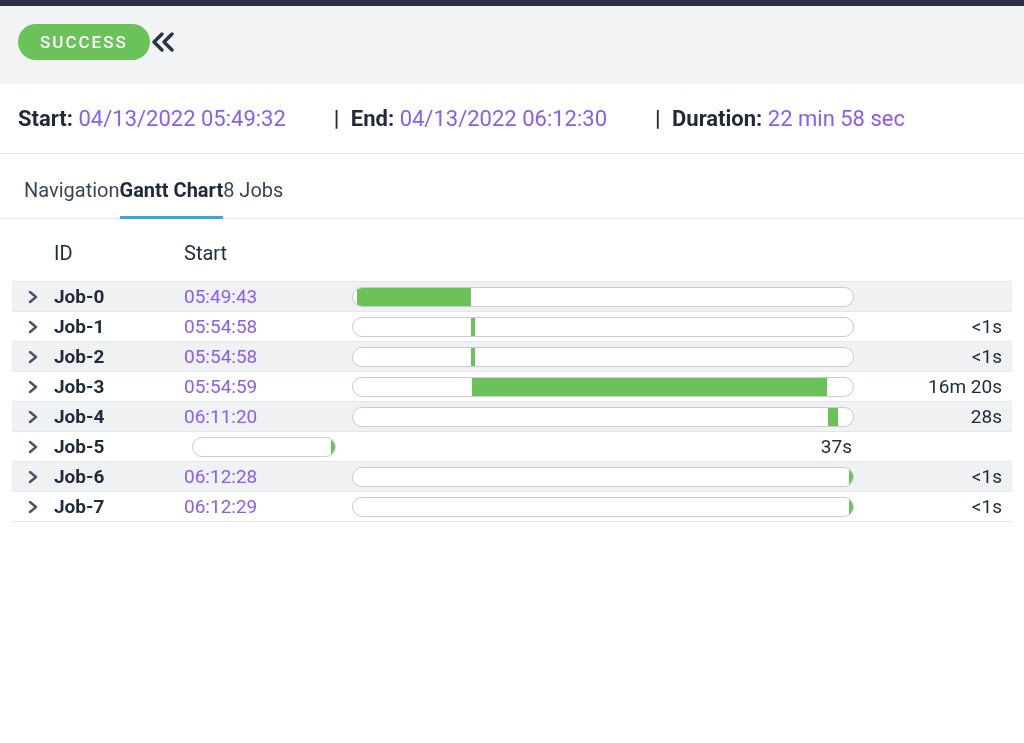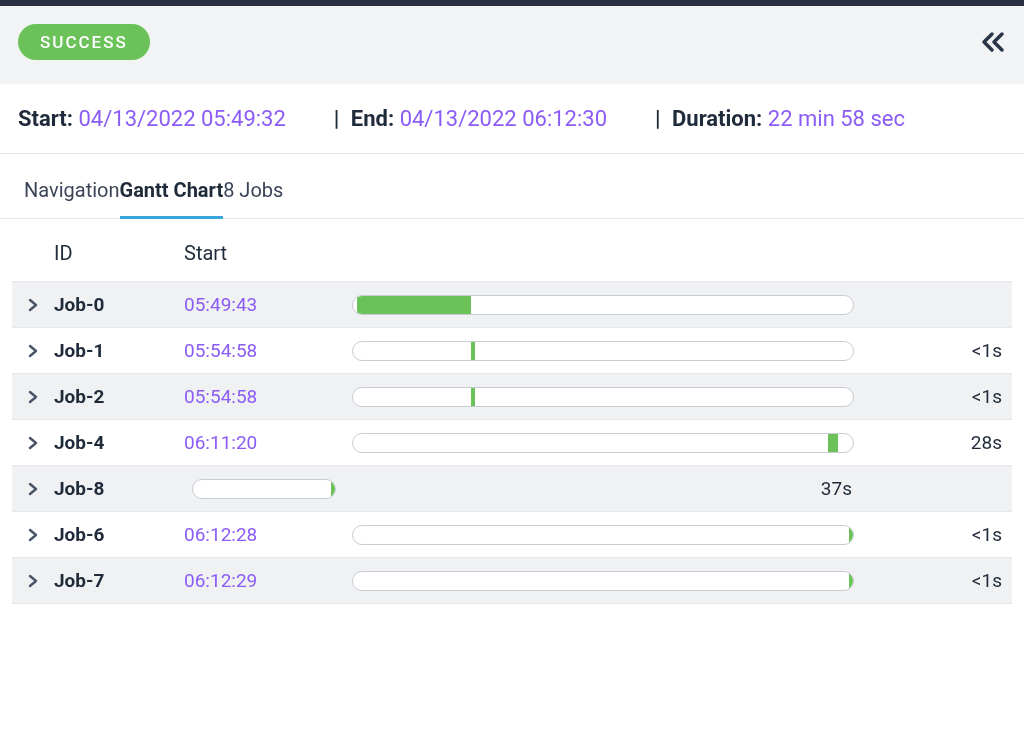--- a/index.html
+++ b/index.html
@@ -13,21 +13,20 @@
   }
   .topbar {
     height: 6px;
     background: #2a3042;
   }
   .header {
     background: #f2f3f5;
     padding: 18px 18px 24px 18px;
     display: flex;
     align-items: center;
-    justify-content: space-between;
   }
   .badge {
     background: #6ac259;
     color: #fff;
     font-weight: 500;
     letter-spacing: 2px;
     font-size: 17px;
     padding: 8px 22px;
     border-radius: 999px;
     display: inline-block;
@@ -76,21 +75,21 @@
     border-bottom: 1px solid #e5e7eb;
   }
   .thead {
     font-weight: 400;
     font-size: 20px;
     color: #1f2a3a;
     padding: 22px 0 16px 0;
   }
   .thead .col-dur { text-align: right; padding-right: 10px; }
   .trow {
-    height: 46px;
+    height: 30px;
     font-size: 19px;
   }
   .trow:nth-child(odd) { background: #f0f1f3; }
   .trow:nth-child(even) { background: #fff; }
   .col-expand {
     display: flex;
     align-items: center;
     justify-content: center;
     cursor: pointer;
     color: #4b5568;
@@ -205,36 +204,51 @@
           </div>
         </div>
         <div class="col-dur">&lt;1s</div>
       </div>
       <div class="trow">
         <div class="col-expand">
           <svg width="14" height="14" viewBox="0 0 14 14">
             <path d="M4 2 L10 7 L4 12" stroke="#4b5568" stroke-width="2.5" fill="none" stroke-linecap="round" stroke-linejoin="round"></path>
           </svg>
         </div>
+        <div class="col-id">Job-3</div>
+        <div class="col-start">05:54:59</div>
+        <div class="gantt-cell">
+          <div class="gantt-track">
+            <div class="gantt-bar" style="left: 23.73%; width: 71.1176%;"></div>
+          </div>
+        </div>
+        <div class="col-dur">16m 20s</div>
+      </div>
+      <div class="trow">
+        <div class="col-expand">
+          <svg width="14" height="14" viewBox="0 0 14 14">
+            <path d="M4 2 L10 7 L4 12" stroke="#4b5568" stroke-width="2.5" fill="none" stroke-linecap="round" stroke-linejoin="round"></path>
+          </svg>
+        </div>
         <div class="col-id">Job-4</div>
         <div class="col-start">06:11:20</div>
         <div class="gantt-cell">
           <div class="gantt-track">
             <div class="gantt-bar" style="left: 94.9202%; width: 2.03193%;"></div>
           </div>
         </div>
         <div class="col-dur">28s</div>
       </div>
       <div class="trow">
         <div class="col-expand">
           <svg width="14" height="14" viewBox="0 0 14 14">
             <path d="M4 2 L10 7 L4 12" stroke="#4b5568" stroke-width="2.5" fill="none" stroke-linecap="round" stroke-linejoin="round"></path>
           </svg>
         </div>
-        <div class="col-id">Job-8</div>
+        <div class="col-id">Job-5</div>
         <div class="gantt-cell">
           <div class="gantt-track">
             <div class="gantt-bar" style="left: 97.0247%; width: 2.68505%;"></div>
           </div>
         </div>
         <div class="col-dur">37s</div>
       </div>
       <div class="trow">
         <div class="col-expand">
           <svg width="14" height="14" viewBox="0 0 14 14">

